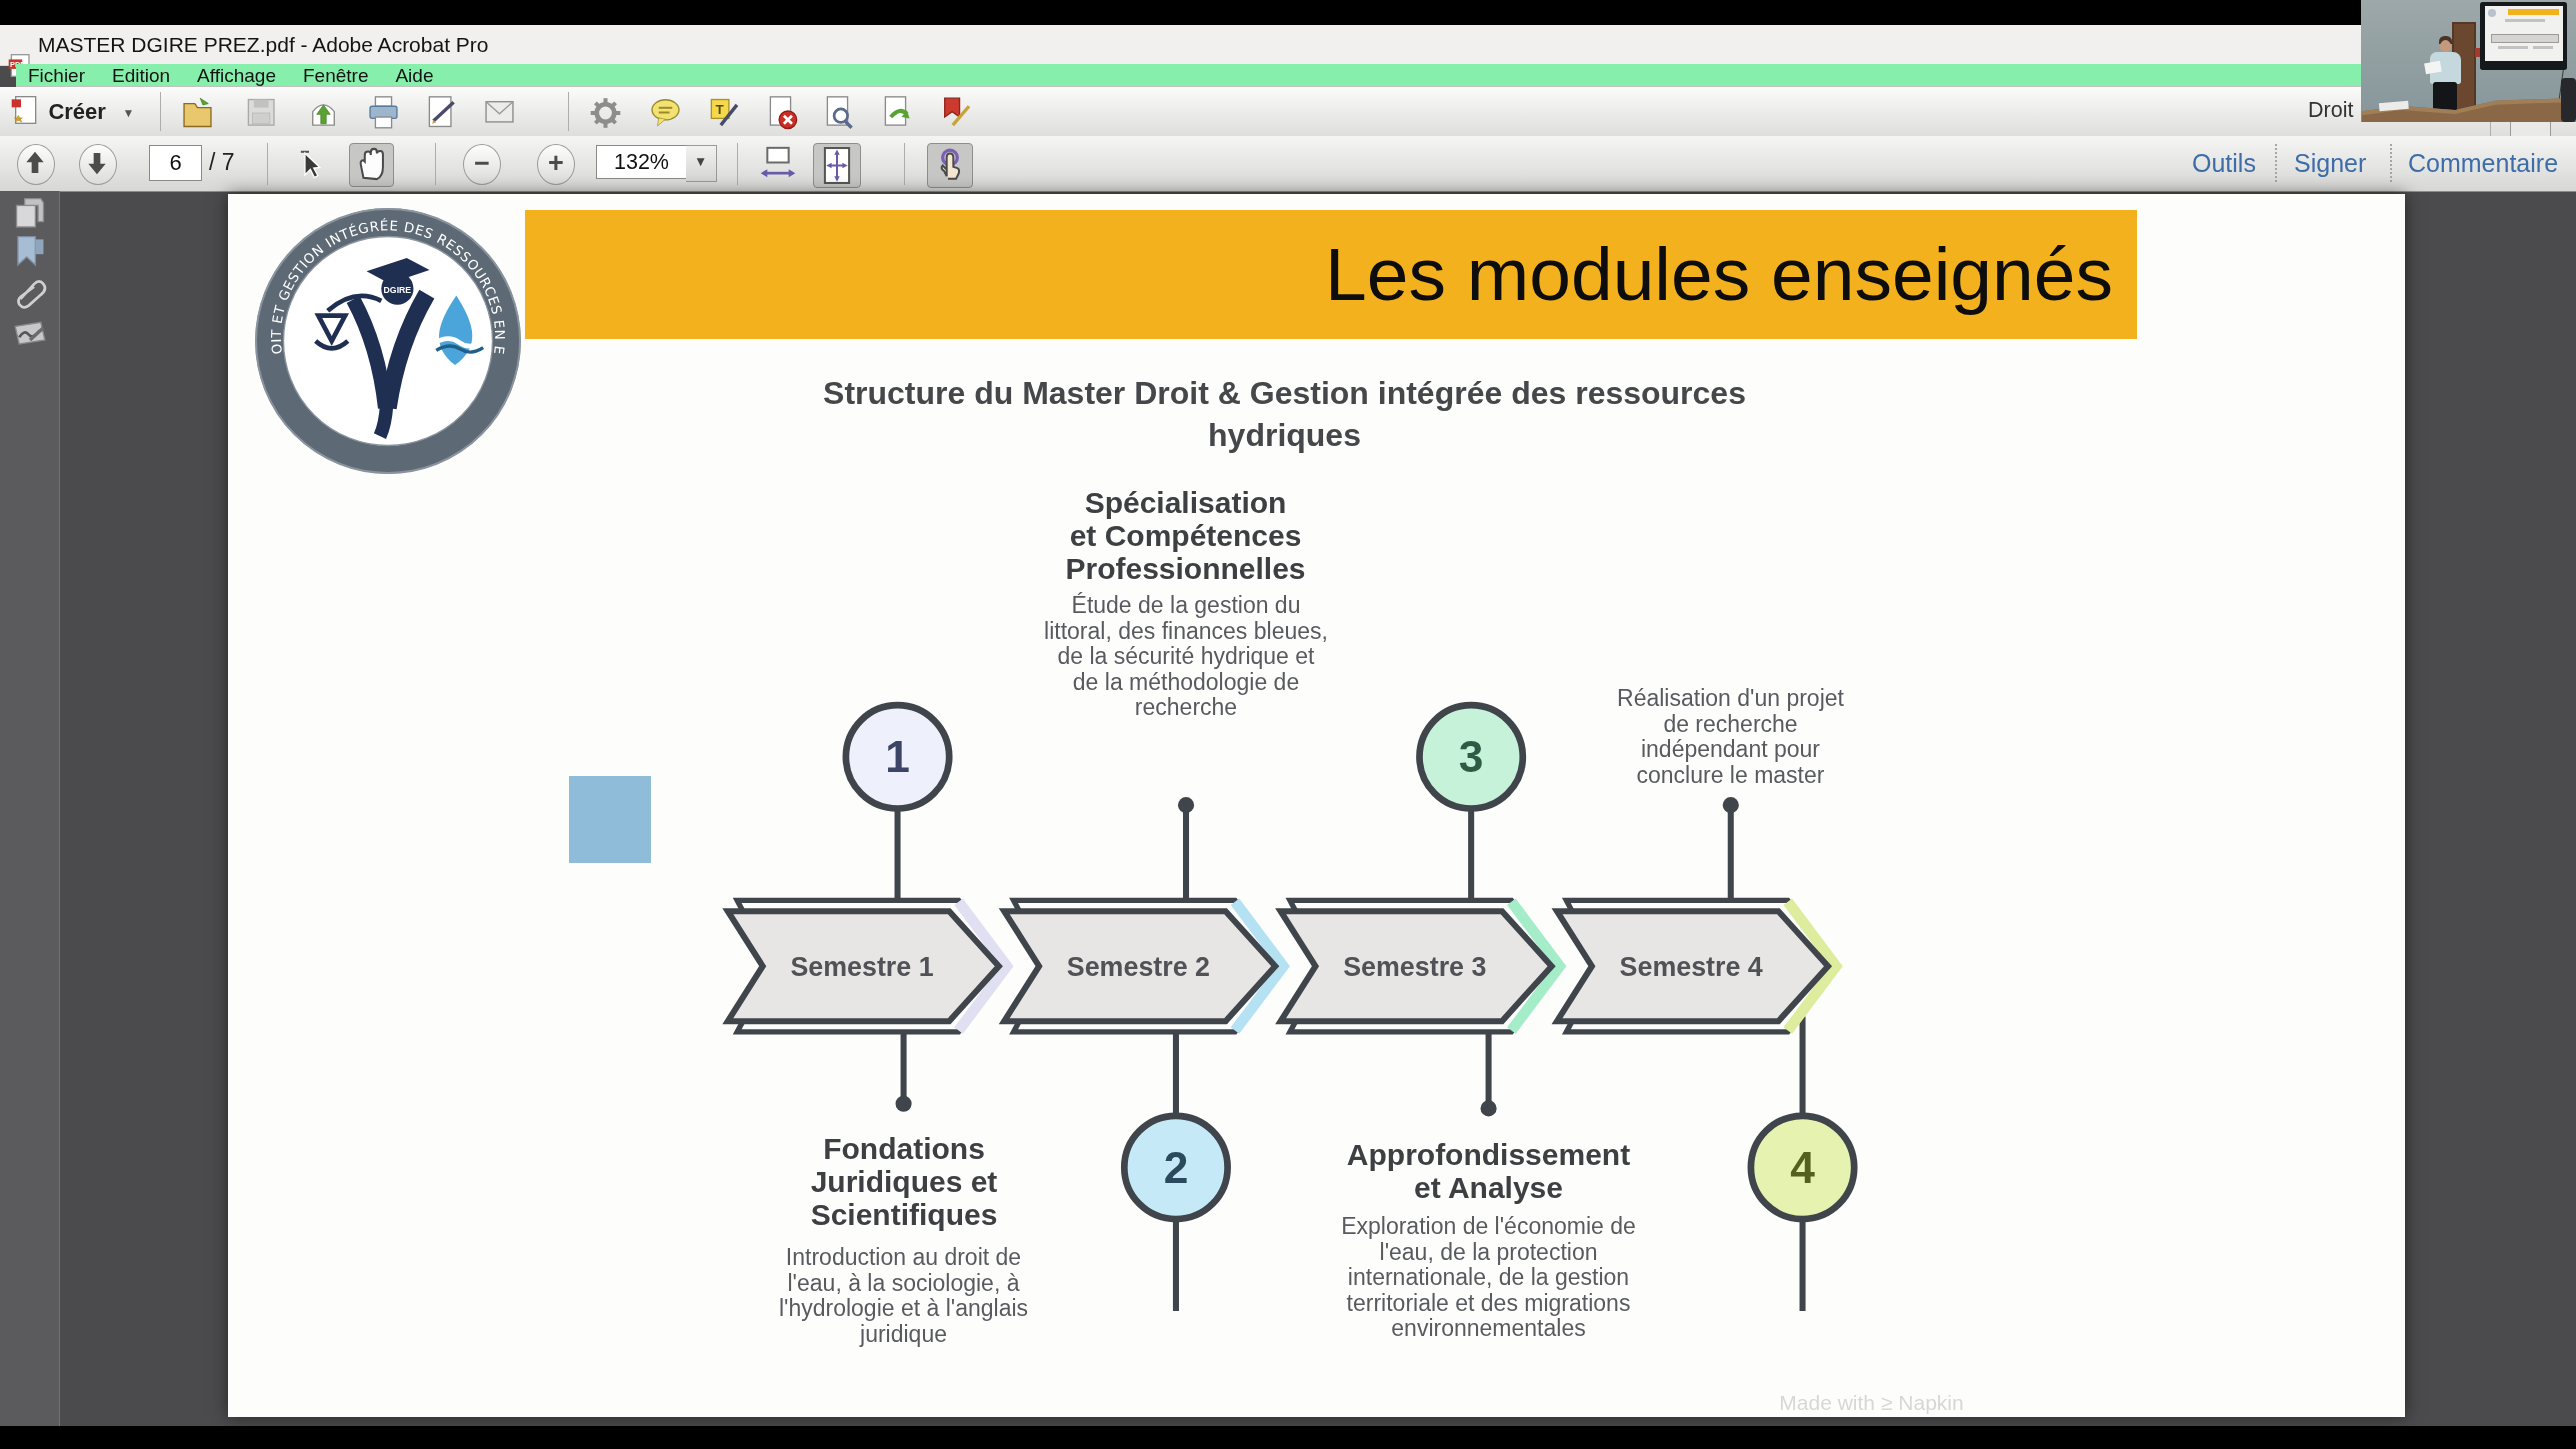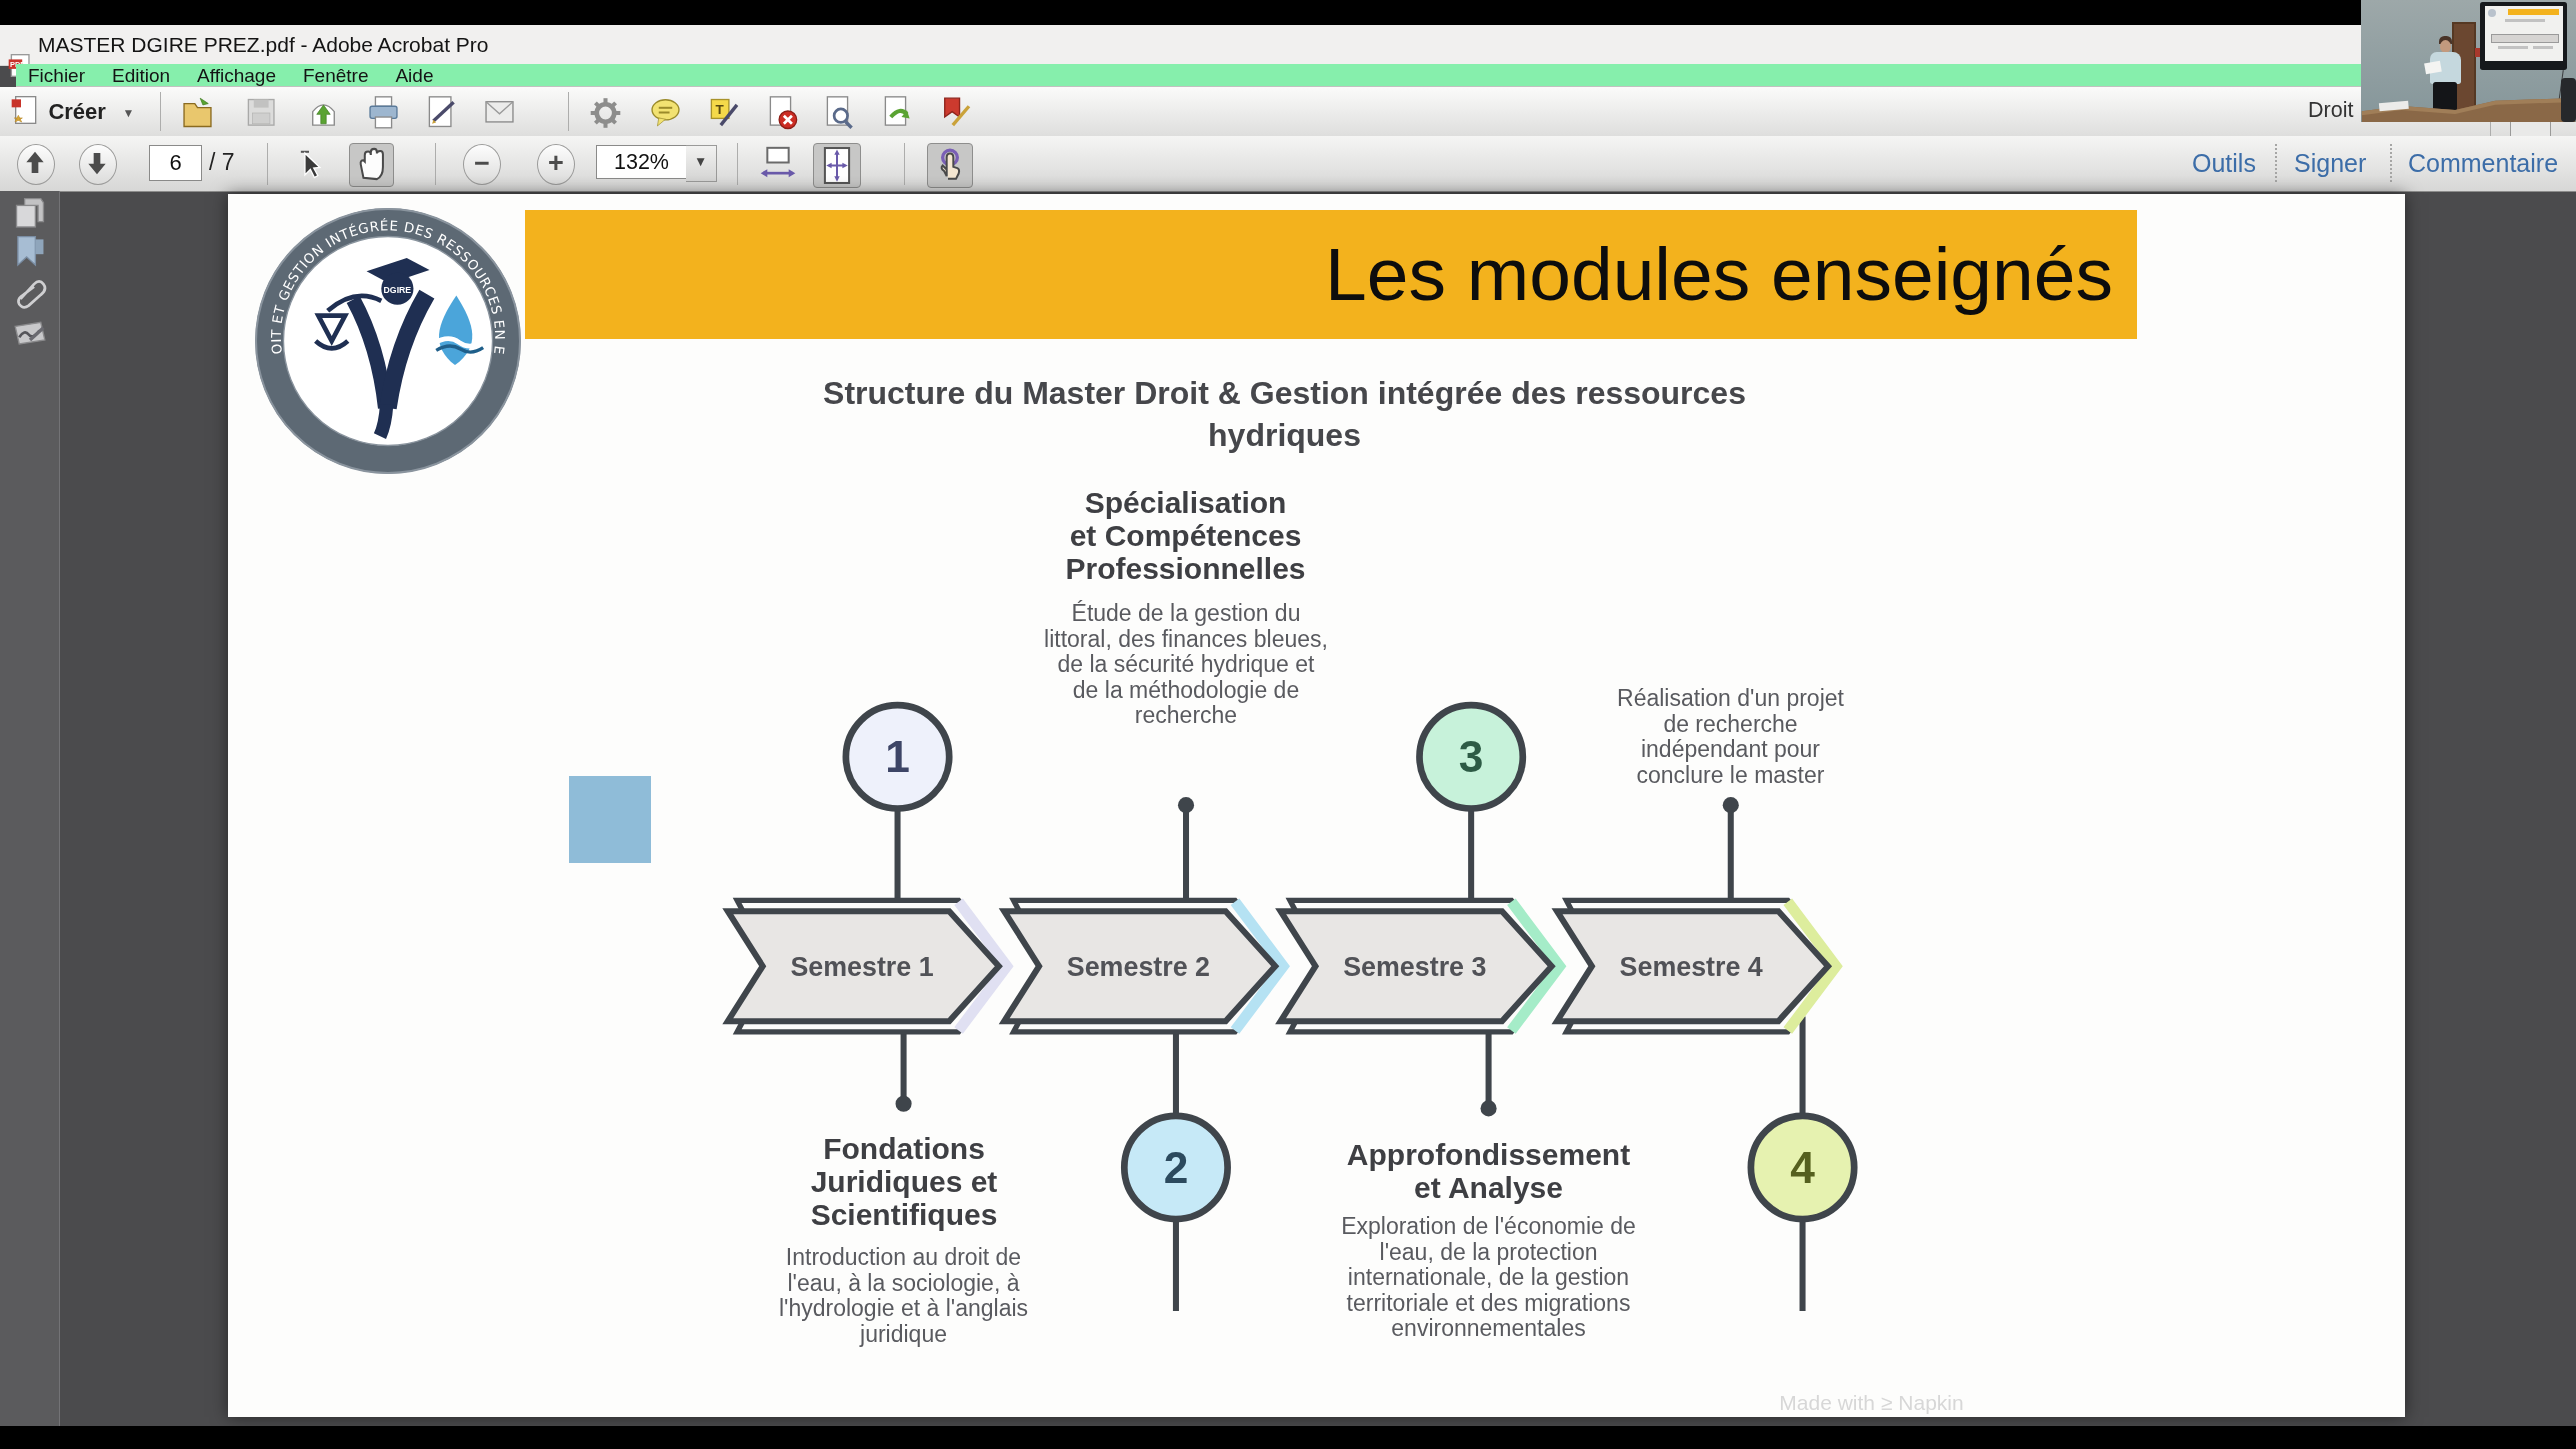--- a/index.html
+++ b/index.html
@@ -392,21 +392,21 @@
     <text x="1853" y="862" text-anchor="middle" font-size="66" font-weight="bold" fill="#2d5b45">3</text>
     <circle cx="2347" cy="1451" r="77" stroke="#3f454b" stroke-width="10" fill="#e6f2b0"></circle>
     <text x="2347" y="1474" text-anchor="middle" font-size="66" font-weight="bold" fill="#55601f">4</text>
   </svg>
 
   <div class="blk-h" style="left:790px;top:292px;width:335px;">
     <div>Spécialisation</div>
     <div>et Compétences</div>
     <div>Professionnelles</div>
   </div>
-  <div class="blk-b" style="left:814px;top:399px;width:288px;margin-top:8px;">Étude de la gestion du littoral, des finances bleues, de la sécurité hydrique et de la méthodologie de recherche</div>
+  <div class="blk-b" style="left:814px;top:399px;width:288px;">Étude de la gestion du littoral, des finances bleues, de la sécurité hydrique et de la méthodologie de recherche</div>
 
   <div class="blk-b" style="left:1375px;top:468px;width:255px;margin-top:24px;">Réalisation d'un projet de recherche indépendant pour conclure le master</div>
 
   <div class="blk-h" style="left:525px;top:938px;width:302px;">
     <div>Fondations</div>
     <div>Juridiques et</div>
     <div>Scientifiques</div>
   </div>
   <div class="blk-b" style="left:528px;top:1051px;width:295px;">Introduction au droit de l'eau, à la sociologie, à l'hydrologie et à l'anglais juridique</div>
 

